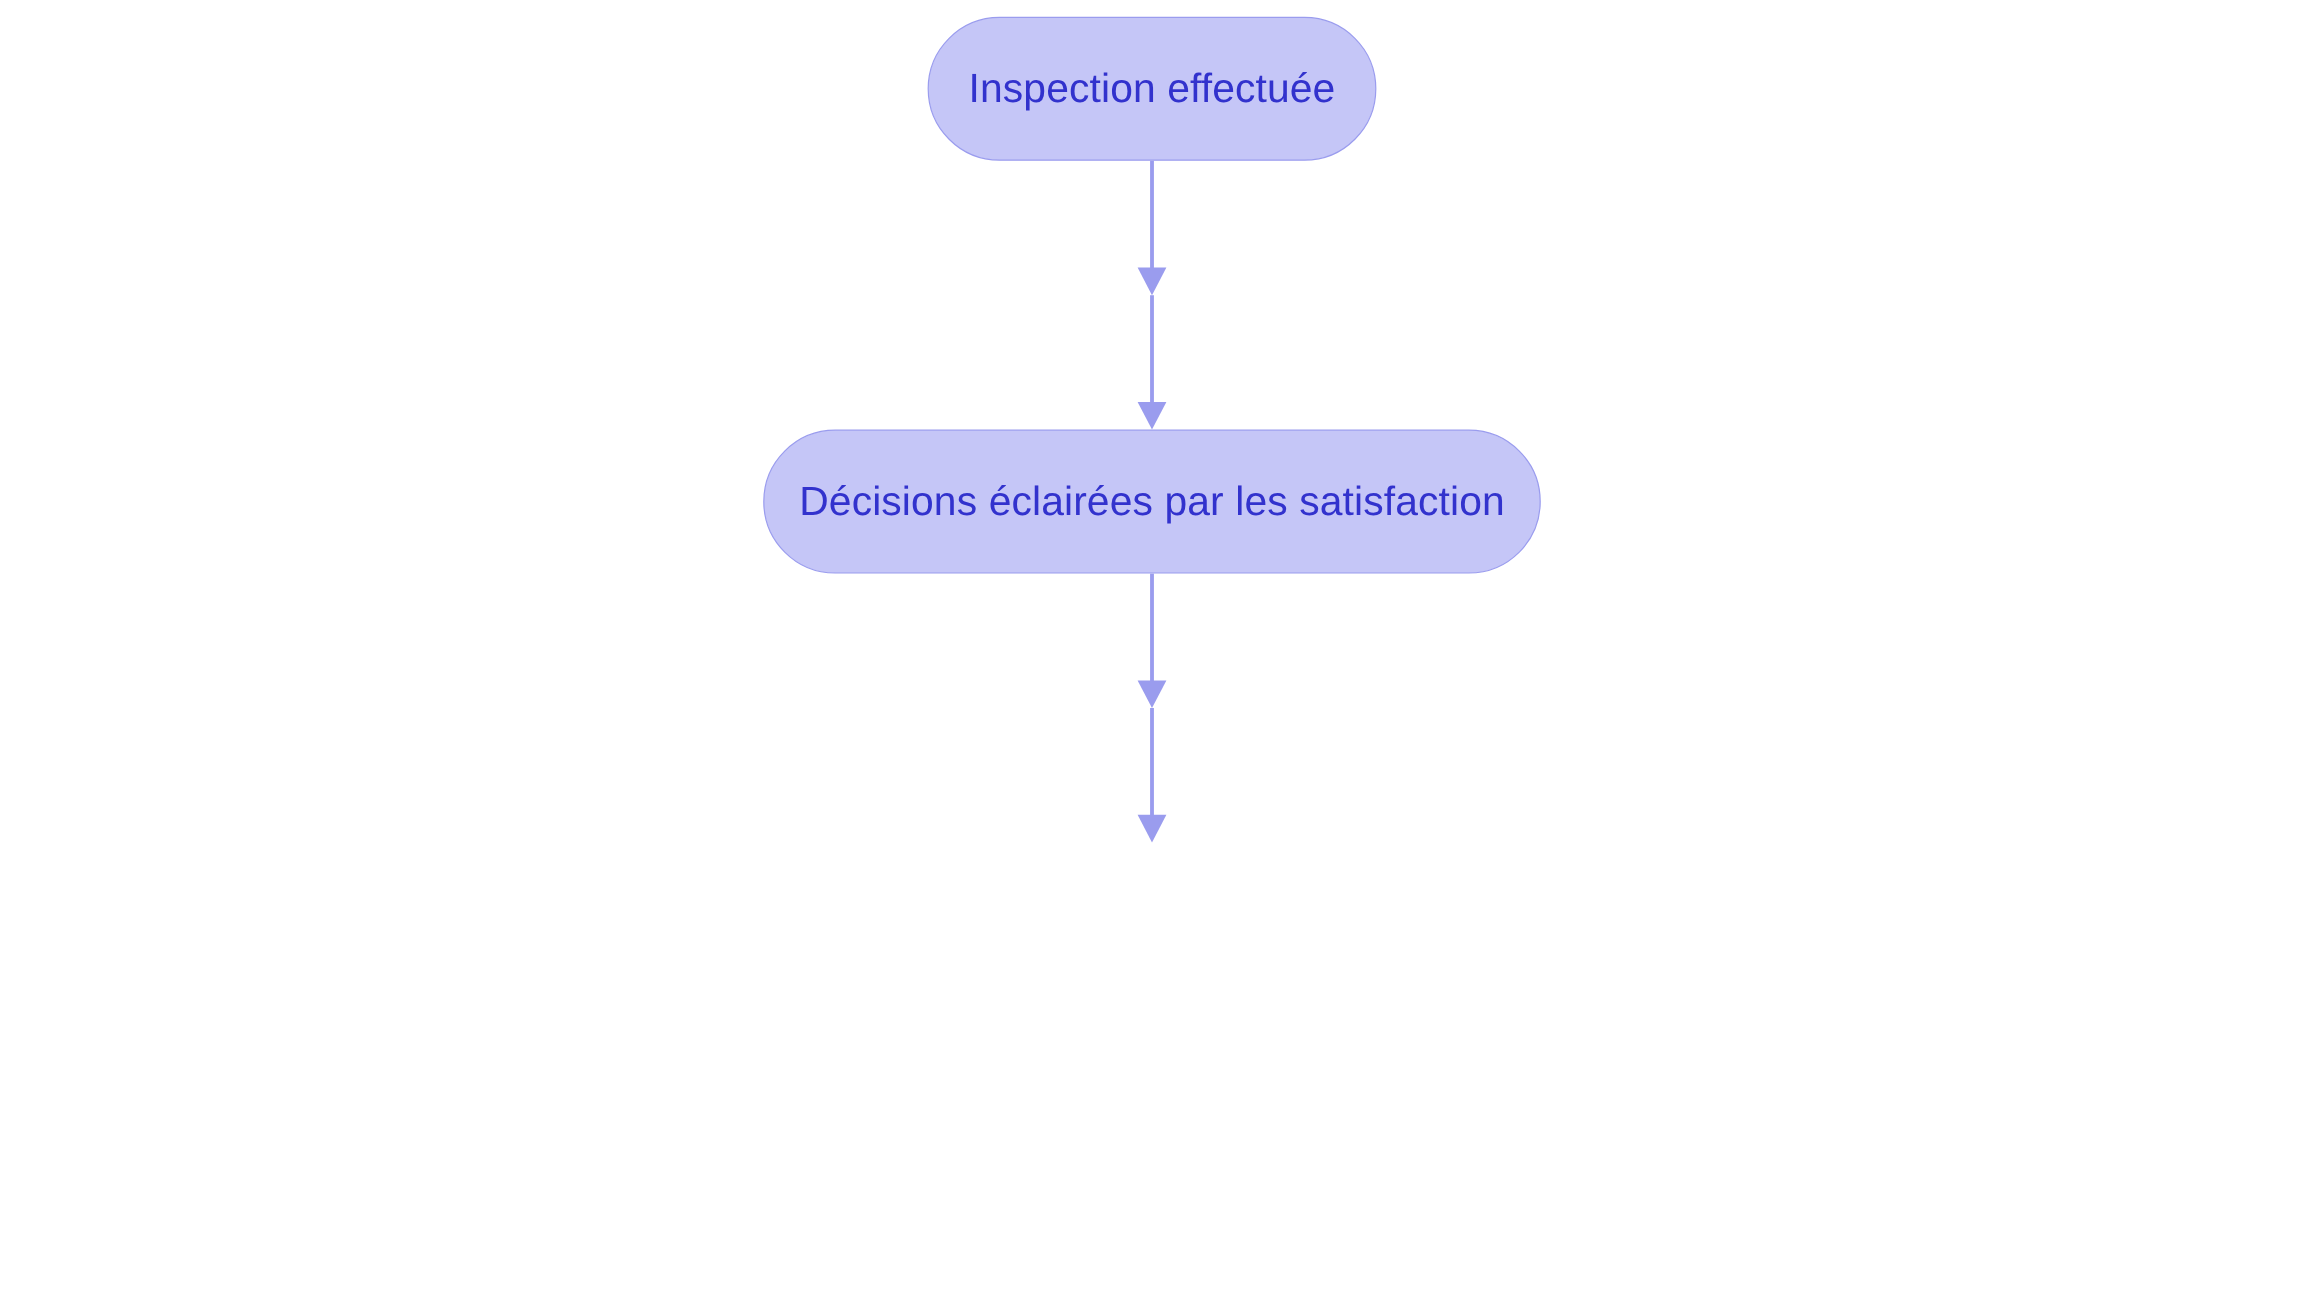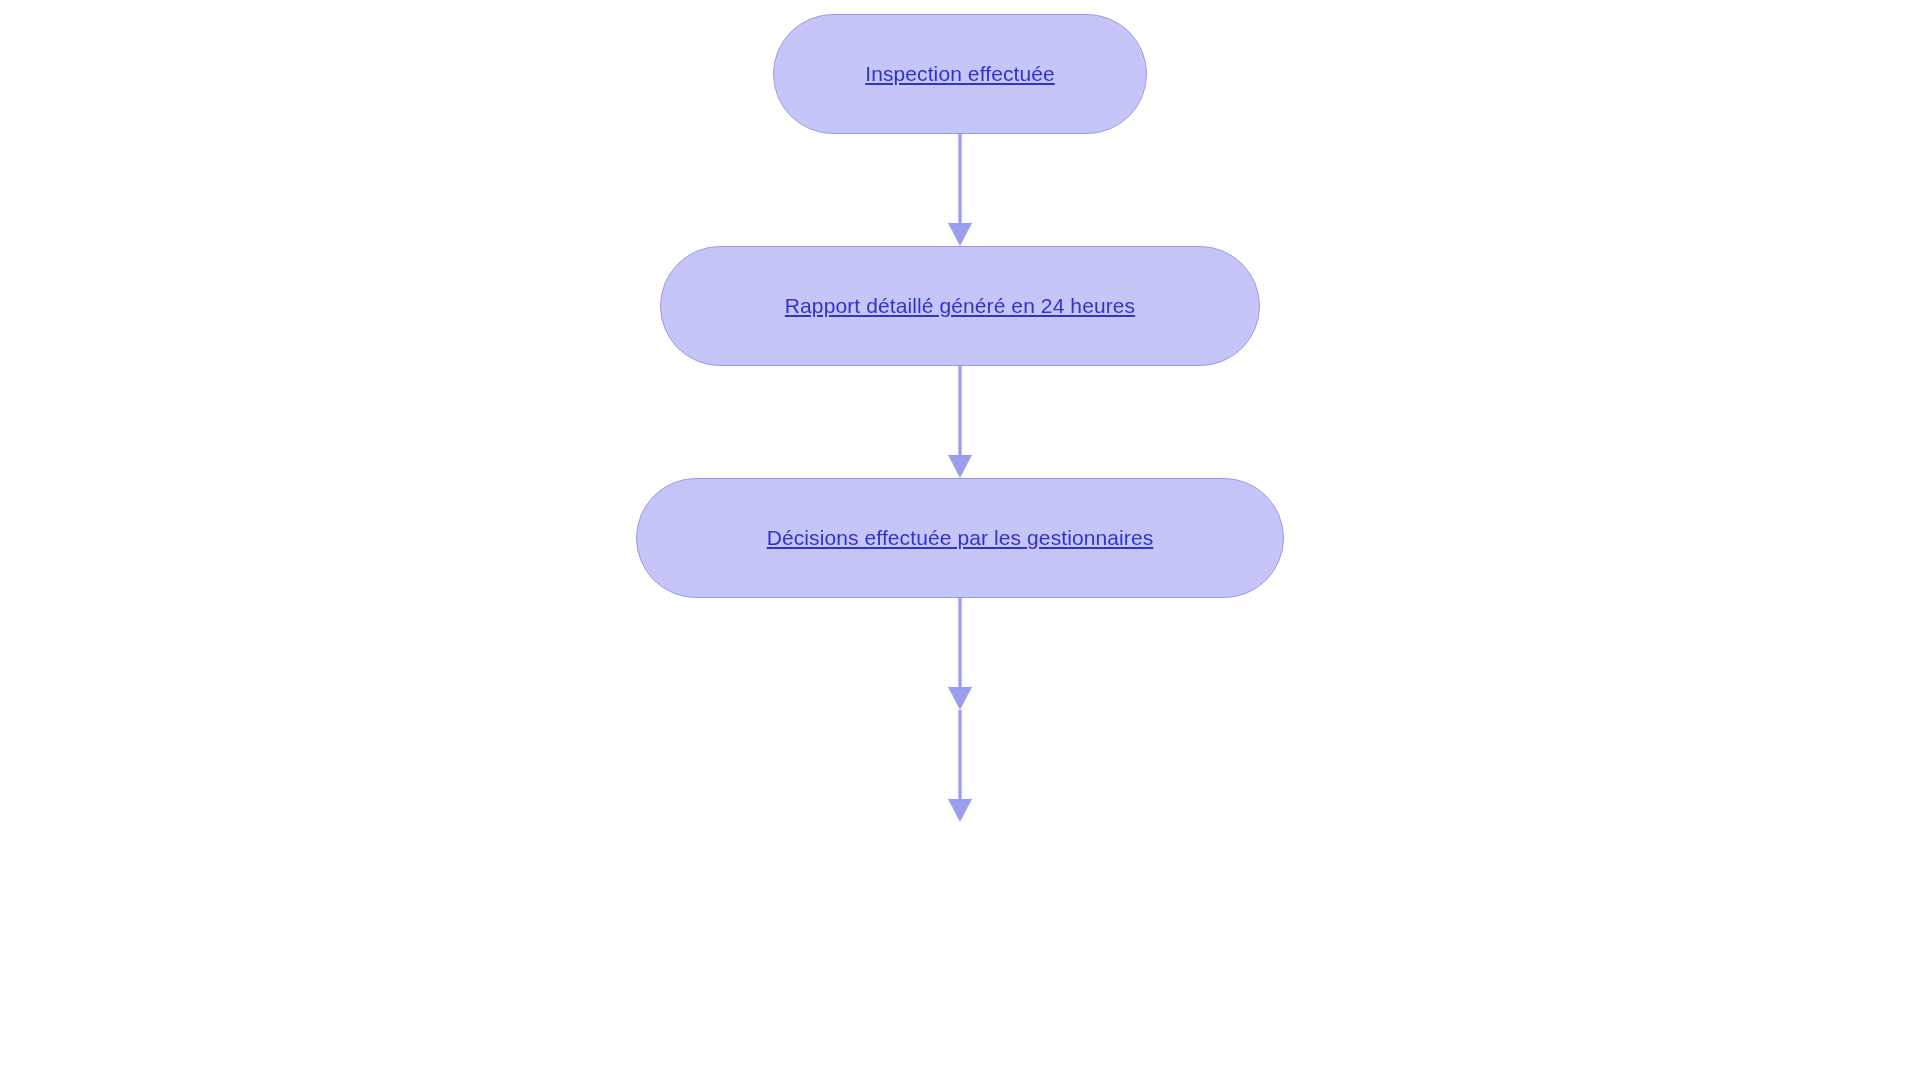--- a/index.html
+++ b/index.html
@@ -40,26 +40,25 @@
     position: relative;
     box-sizing: border-box;
     display: flex;
     align-items: center;
     justify-content: center;
     height: 120px;
     border-radius: 60px;
     background: #c5c6f7;
     border: 1.6px solid #9a9cee;
     color: #3232cd;
-    font-size: 21px;
+    font-size: 34px;
     line-height: 1.2;
     letter-spacing: 0.1px;
     white-space: nowrap;
     padding: 0 46px;
-    text-decoration: underline;
   }
 
   .flow-node .node-label {
     display: block;
     text-align: center;
   }
 
   .flow-connector {
     position: relative;
     width: 40px;
@@ -97,33 +96,30 @@
       <span class="node-label">Inspection effectuée</span>
     </div>
 
     <div class="flow-connector conn-h-1">
       <svg viewBox="0 0 40 112" xmlns="http://www.w3.org/2000/svg" aria-hidden="true">
         <line x1="20" y1="0" x2="20" y2="90" stroke="#9a9cee" stroke-width="3.2"></line>
         <polygon points="20,112 8,89 32,89" fill="#9a9cee"></polygon>
       </svg>
     </div>
 
-    <div class="flow-node node-w-2">
-      <span class="node-label">Rapport détaillé généré en 24 heures</span>
-    </div>
 
     <div class="flow-connector conn-h-2">
       <svg viewBox="0 0 40 112" xmlns="http://www.w3.org/2000/svg" aria-hidden="true">
         <line x1="20" y1="0" x2="20" y2="90" stroke="#9a9cee" stroke-width="3.2"></line>
         <polygon points="20,112 8,89 32,89" fill="#9a9cee"></polygon>
       </svg>
     </div>
 
     <div class="flow-node node-w-3">
-      <span class="node-label">Décisions effectuée par les gestionnaires</span>
+      <span class="node-label">Décisions éclairées par les satisfaction</span>
     </div>
 
     <div class="flow-connector conn-h-3">
       <svg viewBox="0 0 40 112" xmlns="http://www.w3.org/2000/svg" aria-hidden="true">
         <line x1="20" y1="0" x2="20" y2="90" stroke="#9a9cee" stroke-width="3.2"></line>
         <polygon points="20,112 8,89 32,89" fill="#9a9cee"></polygon>
       </svg>
     </div>
 
 

